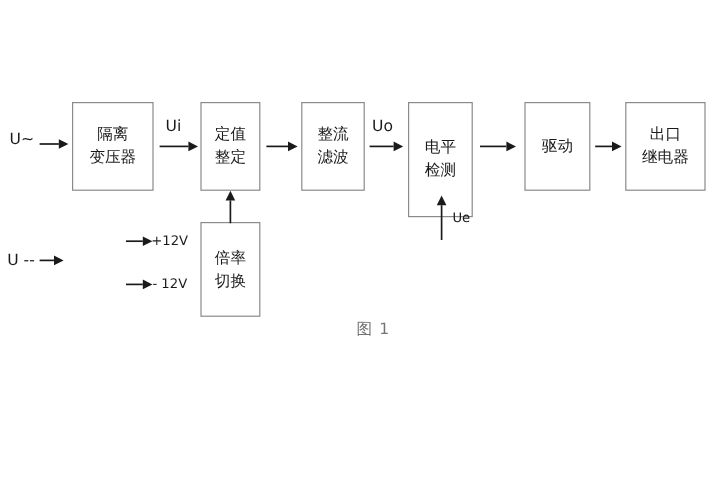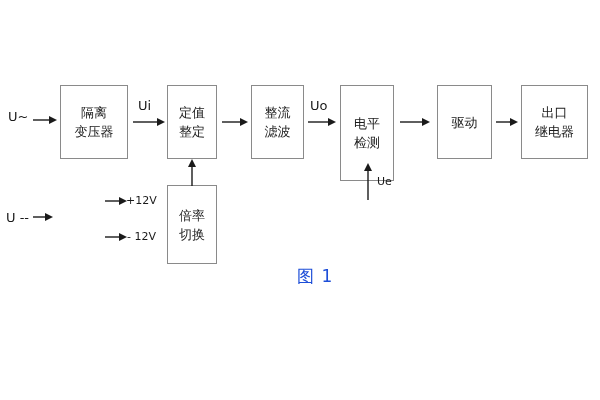--- a/index.html
+++ b/index.html
@@ -60,22 +60,22 @@
   .conn {
     position: absolute;
   }
   .conn svg {
     display: block;
     overflow: visible;
   }
 
   .caption {
     position: absolute;
-    color: #1d4ed8;
-    font-size: 17px;
+    color: #737373;
+    font-size: 13px;
     white-space: nowrap;
     letter-spacing: 1px;
   }
 </style>
 </head>
 <body>
 
 <div id="canvas">
 
   <div class="lbl" style="left:8px; top:110px;">U~</div>

